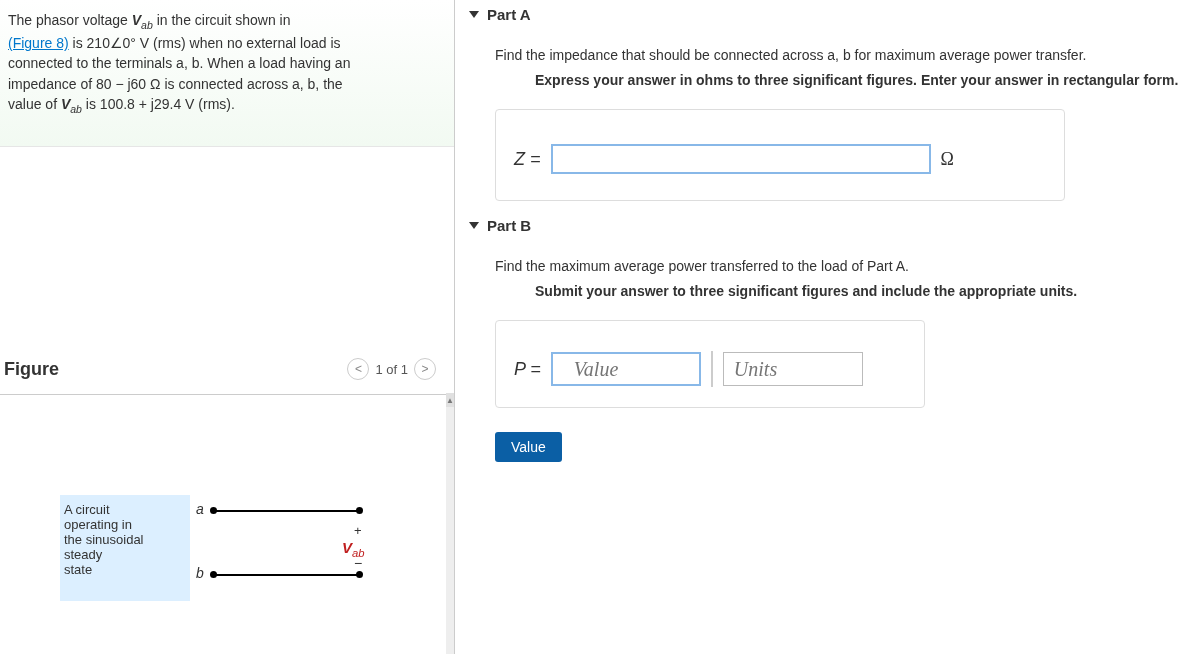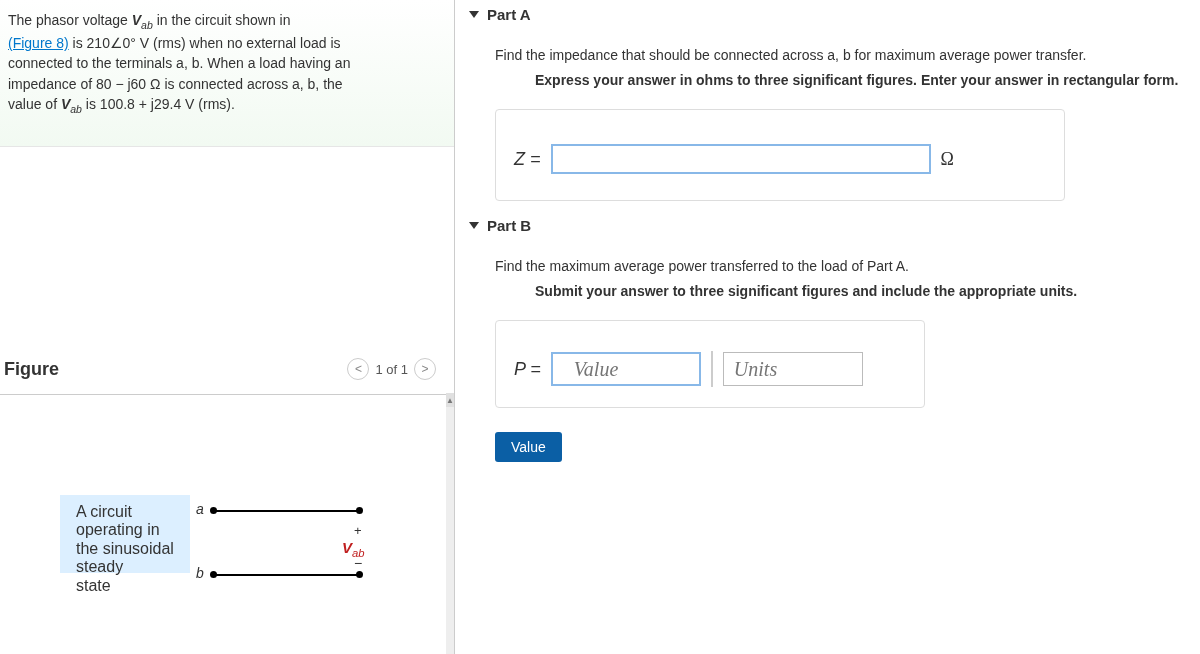--- a/index.html
+++ b/index.html
@@ -53,24 +53,24 @@
     height:260px; position:relative;
     border-right:8px solid #eee;
   }
   .scroll-up {
     position:absolute; top:-2px; right:-8px; width:8px; height:14px;
     background:#e0e0e0; display:flex;align-items:center;justify-content:center;
     font-size:8px;color:#777;
   }
   .circuit-box {
     position:absolute; left:60px; top:100px;
-    width:130px; height:78px;
+    width:130px; height:106px;
     background:#dcefff;
-    padding:8px 16px;
-    font-size:16px;
+    padding:8px 4px;
+    font-size:13px;
     line-height:1.15;
   }
   .terminal-a-lbl { position:absolute; left:196px; top:106px; font-style:italic; }
   .terminal-b-lbl { position:absolute; left:196px; top:170px; font-style:italic; }
   .dot { width:7px;height:7px;background:#000;border-radius:50%;position:absolute; }
   .dot-a1 { left:210px; top:112px; }
   .dot-a2 { left:356px; top:112px; }
   .dot-b1 { left:210px; top:176px; }
   .dot-b2 { left:356px; top:176px; }
   .wire { position:absolute; background:#000; height:2px; }

